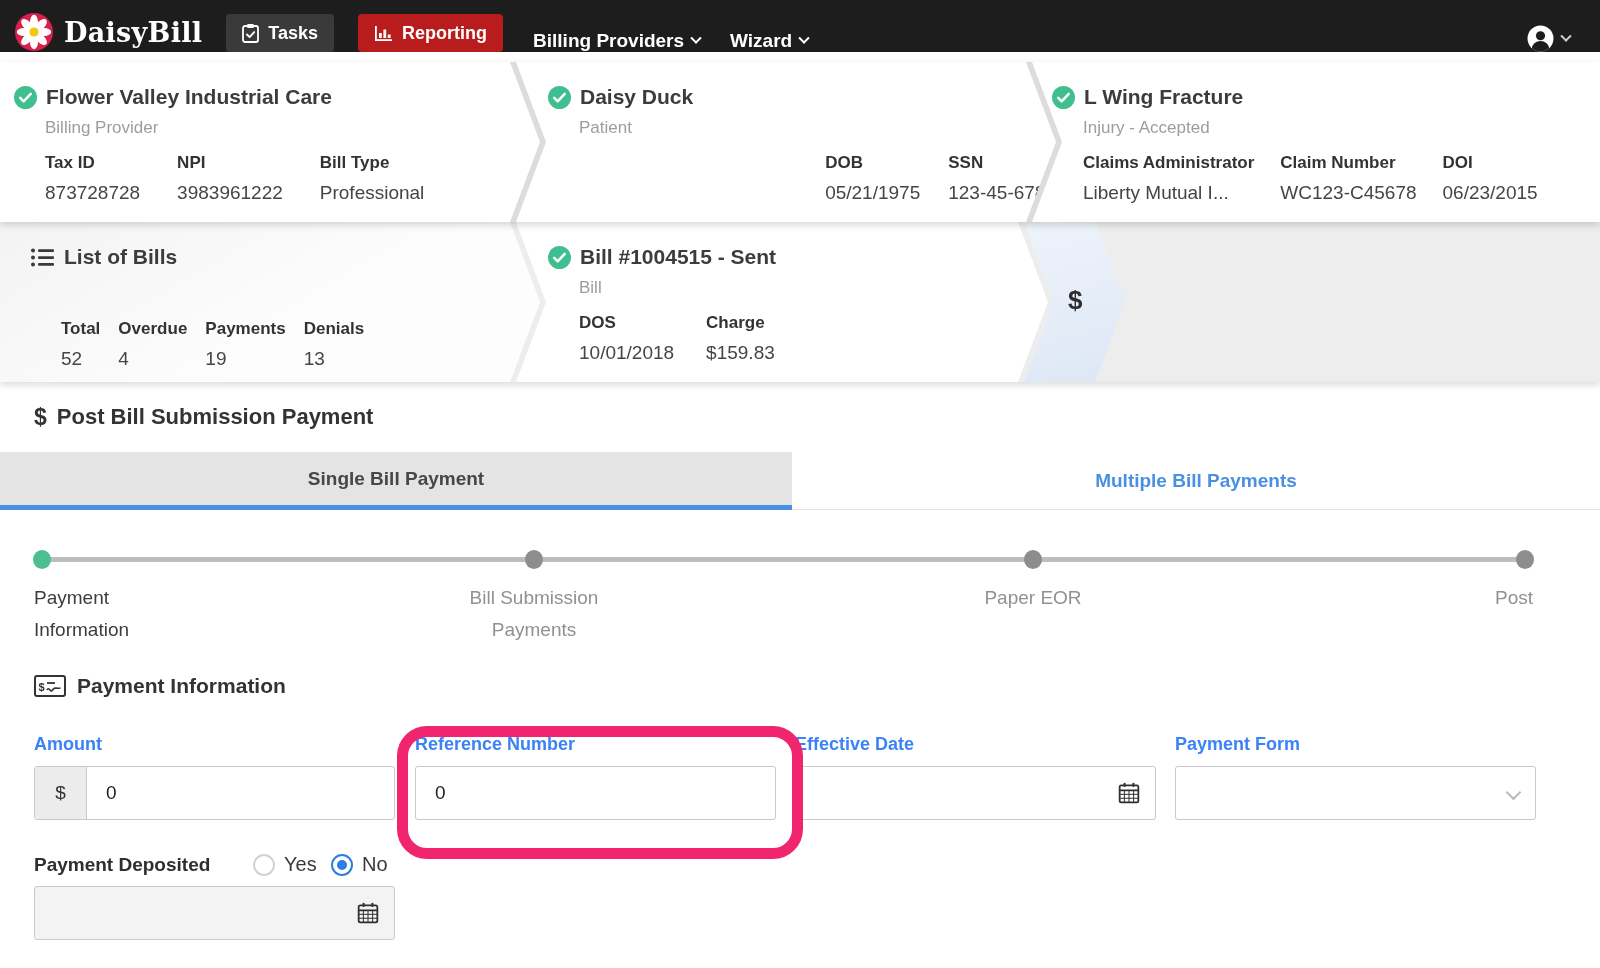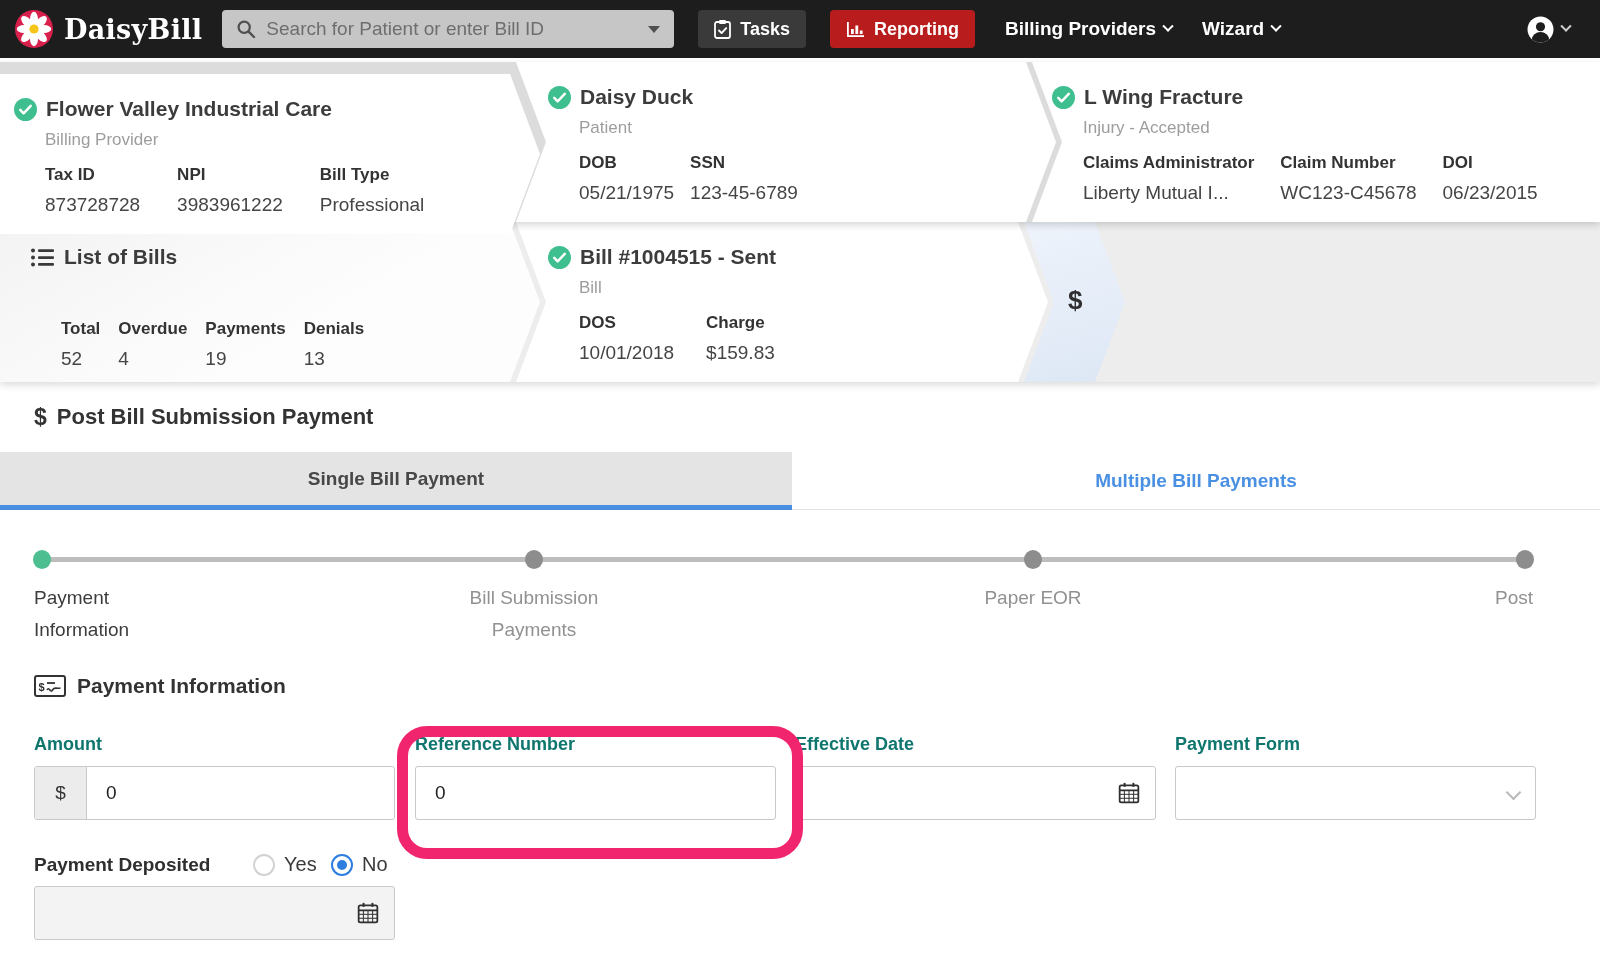--- a/index.html
+++ b/index.html
@@ -1,20 +1,20 @@
 <!DOCTYPE html>
 <html><head>
 <meta charset="utf-8">
 <style>
   * { margin:0; padding:0; box-sizing:border-box; }
   body { font-family:"Liberation Sans", sans-serif; background:#fff; }
   .app { position:relative; width:1600px; height:968px; overflow:hidden; background:#fff; }
 
   
-  .navbar { position:absolute; left:0; top:0; width:1600px; height:58px; background:#1d1d1d; display:flex; align-items:center; z-index:6; }
+  .navbar { position:absolute; left:0; top:0; width:1600px; height:52px; background:#1d1d1d; display:flex; align-items:flex-end; z-index:6; }
   .brand { display:flex; align-items:center; gap:10px; margin-left:14px; }
   .brand-text { color:#fff; font-family:"DejaVu Serif", serif; font-weight:700; font-size:27px; letter-spacing:.3px; }
   .searchbox { position:relative; margin-left:20px; width:452px; height:38px; background:#c6c6c6; border-radius:4px; display:flex; align-items:center; padding:0 14px; }
   .searchbox input { flex:1; margin-left:10px; background:transparent; border:none; outline:none; font-size:19px; color:#333; font-family:"Liberation Sans",sans-serif; }
   .searchbox input::placeholder { color:#6e6e6e; }
   .search-caret { width:0; height:0; border-left:6px solid transparent; border-right:6px solid transparent; border-top:7px solid #4f4f4f; margin-left:8px; }
   .nav-btn { display:flex; align-items:center; gap:9px; height:38px; padding:0 16px; background:#3a3a3a; border-radius:4px; color:#fff; font-size:18px; font-weight:600; margin-left:24px; cursor:pointer; }
   .nav-link { display:flex; align-items:center; gap:8px; color:#fff; font-size:19px; font-weight:600; margin-left:30px; cursor:pointer; }
   .chev { width:8px; height:8px; border-right:2px solid #fff; border-bottom:2px solid #fff; transform:rotate(45deg) translate(-2px,-2px); }
   .user-area { position:absolute; right:30px; display:flex; align-items:center; gap:8px; }
@@ -55,21 +55,21 @@
   .track { position:absolute; left:42px; top:47px; width:1483px; height:5px; background:#bdbdbd; border-radius:3px; }
   .dot { position:absolute; top:40px; width:18px; height:19px; border-radius:50%; }
   .dot-active { background:#4cbe8f; }
   .dot-pending { background:#8d8d8d; }
   .step-label { position:absolute; top:72px; font-size:19px; line-height:32px; }
   .step-label.dark { color:#3d3d3d; }
   .step-label.grey { color:#919191; }
 
   
   .form-heading { position:absolute; left:34px; top:674px; display:flex; align-items:center; gap:11px; font-size:21px; font-weight:700; color:#333; }
-  .flabel-top { position:absolute; top:734px; font-size:18px; font-weight:700; color:#0f766e; }
+  .flabel-top { position:absolute; top:734px; font-size:18px; font-weight:700; color:#3b82f6; }
   .input { position:absolute; top:766px; width:361px; height:54px; background:#fff; border:1px solid #c9c9c9; border-radius:3px; display:flex; align-items:center; }
   .input input { flex:1; height:100%; border:none; outline:none; background:transparent; font-size:19px; color:#222; padding-left:19px; font-family:"Liberation Sans",sans-serif; }
   .addon { width:52px; height:100%; background:#ececec; border-right:1px solid #c9c9c9; display:flex; align-items:center; justify-content:center; font-size:19px; color:#333; border-radius:3px 0 0 3px; }
   .cal-btn { margin-right:15px; cursor:pointer; display:flex; }
   .sel-chev { position:absolute; right:16px; top:20px; width:11px; height:11px; border-right:2px solid #b9b9b9; border-bottom:2px solid #b9b9b9; transform:rotate(45deg); }
   .dep-label { position:absolute; left:34px; top:854px; font-size:19px; font-weight:700; color:#2f2f2f; }
   .radio-item { position:absolute; top:853px; display:flex; align-items:center; gap:9px; cursor:pointer; }
   .radio { width:22px; height:22px; border-radius:50%; background:#fff; }
   .radio.off { border:2px solid #d2d2d2; }
   .radio.on { border:2px solid #2e7ee0; position:relative; }
@@ -101,30 +101,20 @@
             <ellipse cx="20" cy="10" rx="4" ry="7.2" transform="rotate(225 20 20)"></ellipse>
             <ellipse cx="20" cy="10" rx="4" ry="7.2" transform="rotate(270 20 20)"></ellipse>
             <ellipse cx="20" cy="10" rx="4" ry="7.2" transform="rotate(315 20 20)"></ellipse>
           </g>
           <circle cx="20" cy="20" r="4.6" fill="#f5c518"></circle>
         </svg>
       </span>
       <span class="brand-text">DaisyBill</span>
     </div>
 
-    <div class="searchbox">
-      <span>
-        <svg width="20" height="20" viewBox="0 0 20 20">
-          <circle cx="8.2" cy="8.2" r="5.6" fill="none" stroke="#4f4f4f" stroke-width="2.2"></circle>
-          <line x1="12.6" y1="12.6" x2="18" y2="18" stroke="#4f4f4f" stroke-width="2.4" stroke-linecap="round"></line>
-        </svg>
-      </span>
-      <input type="text" placeholder="Search for Patient or enter Bill ID" style="">
-      <span class="search-caret"></span>
-    </div>
 
     <div class="nav-btn">
       <span>
         <svg width="17" height="20" viewBox="0 0 17 20">
           <rect x="1" y="3" width="15" height="16" rx="2" fill="none" stroke="#fff" stroke-width="1.8"></rect>
           <rect x="5" y="1" width="7" height="4" rx="1.2" fill="#fff"></rect>
           <path d="M5 11.5l2.6 2.6 4.6-5" stroke="#fff" stroke-width="1.9" fill="none" stroke-linecap="round" stroke-linejoin="round"></path>
         </svg>
       </span>
       <span>Tasks</span>
@@ -167,21 +157,21 @@
             <ellipse cx="13" cy="22.5" rx="8.2" ry="7" fill="#1d1d1d"></ellipse>
           </g>
         </svg>
       </span>
       <span class="chev"></span>
     </div>
   </nav>
 
   <div class="crumb-row row1">
 
-    <div class="seg seg-first" style="left:0; width:540px;margin-top:12px;">
+    <div class="seg seg-first" style="left:0; width:540px;">
       <div class="seg-inner" style="padding-left:14px;">
         <div class="title-row">
           <span>
             <svg width="23" height="23" viewBox="0 0 22 22">
                 <circle cx="11" cy="11" r="11" fill="#3fbf90"></circle>
                 <path d="M6 11.4l3.2 3.2 6.8-7" stroke="#fff" stroke-width="2.4" fill="none" stroke-linecap="round" stroke-linejoin="round"></path>
               </svg>
           </span>
           <span class="seg-title">Flower Valley Industrial Care</span>
         </div>
@@ -208,21 +198,21 @@
         <div class="title-row">
           <span>
             <svg width="23" height="23" viewBox="0 0 22 22">
                 <circle cx="11" cy="11" r="11" fill="#3fbf90"></circle>
                 <path d="M6 11.4l3.2 3.2 6.8-7" stroke="#fff" stroke-width="2.4" fill="none" stroke-linecap="round" stroke-linejoin="round"></path>
               </svg>
           </span>
           <span class="seg-title">Daisy Duck</span>
         </div>
         <div class="seg-sub">Patient</div>
-        <div class="fields" style="gap:16px;">
+        <div class="fields" style="gap:28px;justify-content:flex-end;">
           <div class="field">
               <div class="flabel">DOB</div>
               <div class="fvalue">05/21/1975</div>
             </div>
           <div class="field">
               <div class="flabel">SSN</div>
               <div class="fvalue">123-45-6789</div>
             </div>
         </div>
       </div>

